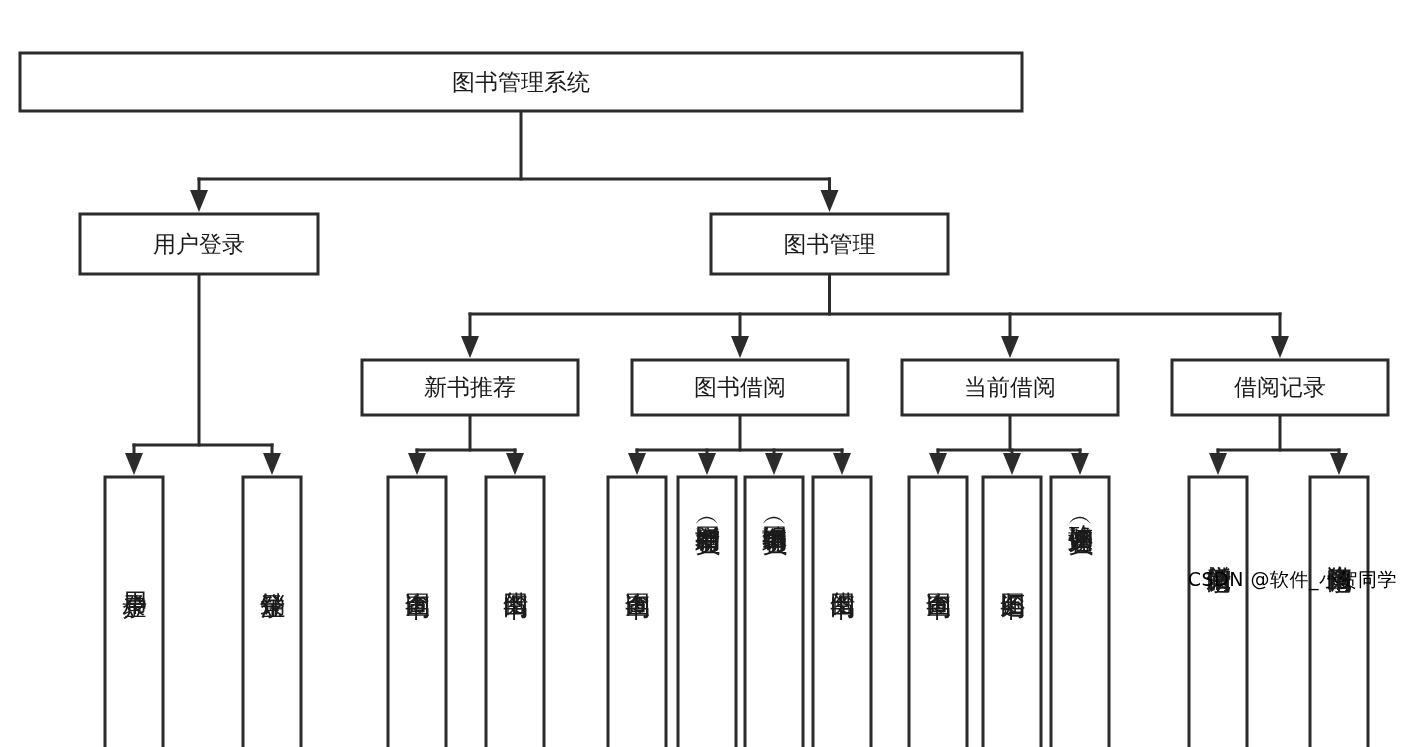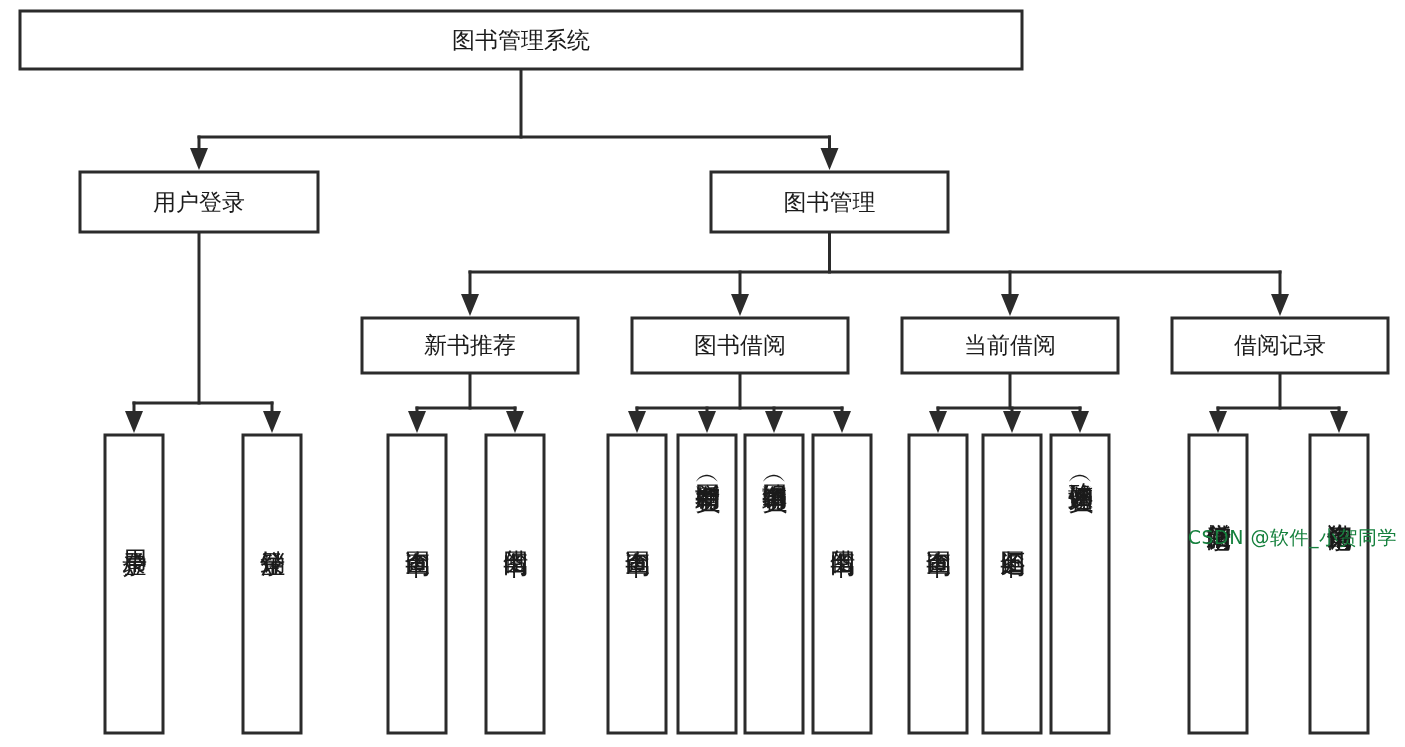--- a/index.html
+++ b/index.html
@@ -11,20 +11,21 @@
     width: 1405px;
     height: 747px;
     font-family: "DejaVu Sans", "Liberation Sans", sans-serif;
     overflow: hidden;
     position: relative;
   }
   #diagram-root {
     position: relative;
     width: 1405px;
     height: 555px;
+    margin-top: 42px;
   }
   svg.flow {
     position: absolute;
     top: 0;
     left: 0;
     width: 1405px;
     height: 747px;
   }
   .node-box {
     fill: #ffffff;
@@ -64,21 +65,21 @@
     letter-spacing: 1px;
     color: #1b1b1b;
     white-space: nowrap;
   }
   .watermark {
     position: absolute;
     right: 8px;
     bottom: 4px;
     font-family: "DejaVu Sans", "Liberation Sans", sans-serif;
     font-size: 19px;
-    color: #15803d;
+    color: #000000;
     letter-spacing: 0.5px;
     white-space: nowrap;
   }
 </style>
 </head>
 <body>
 
 <div id="diagram-root">
 
   <svg class="flow" viewBox="0 0 1405 747">

